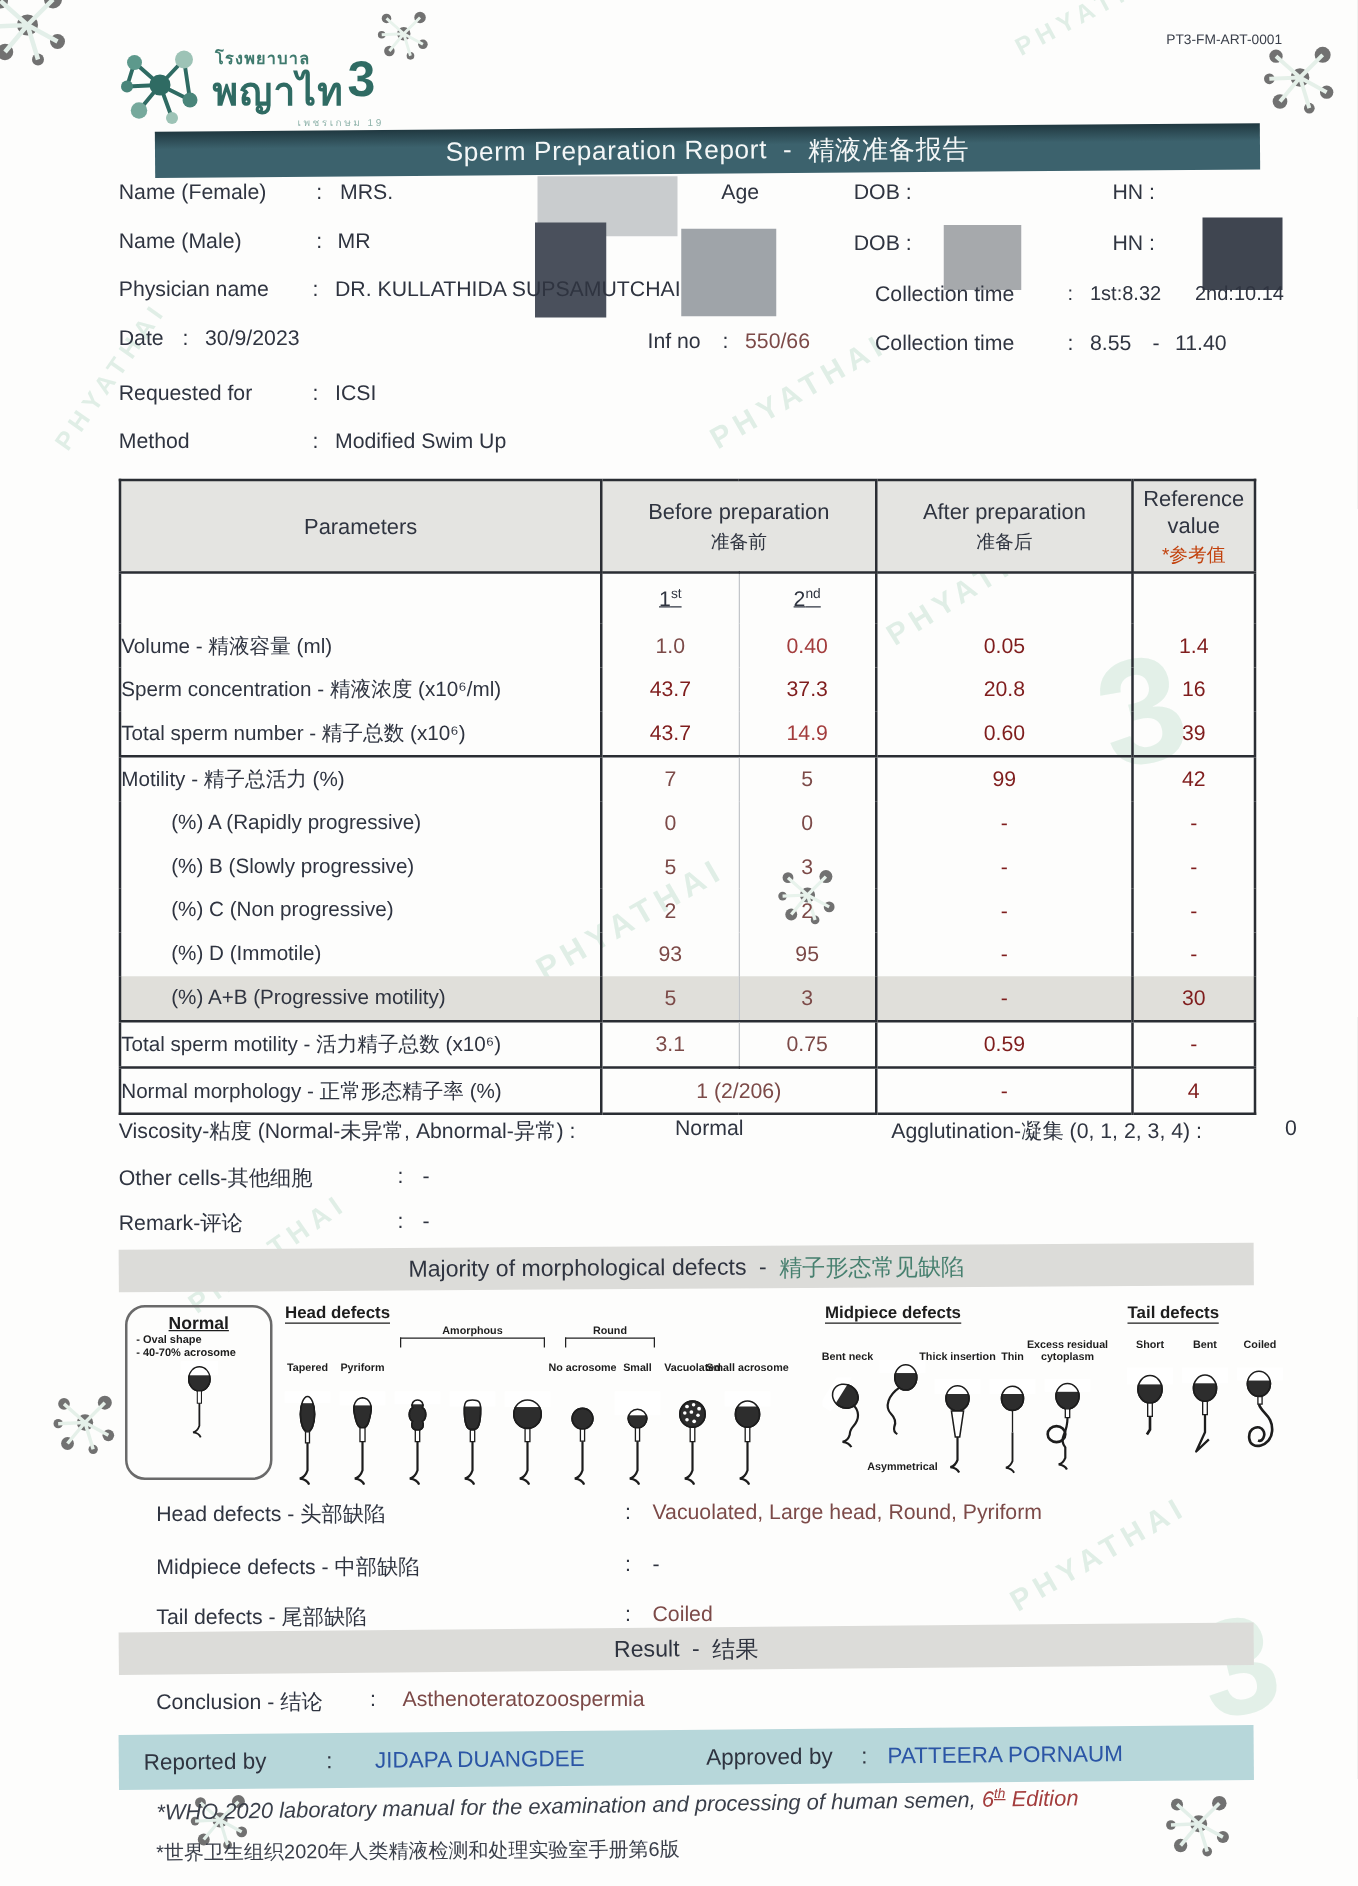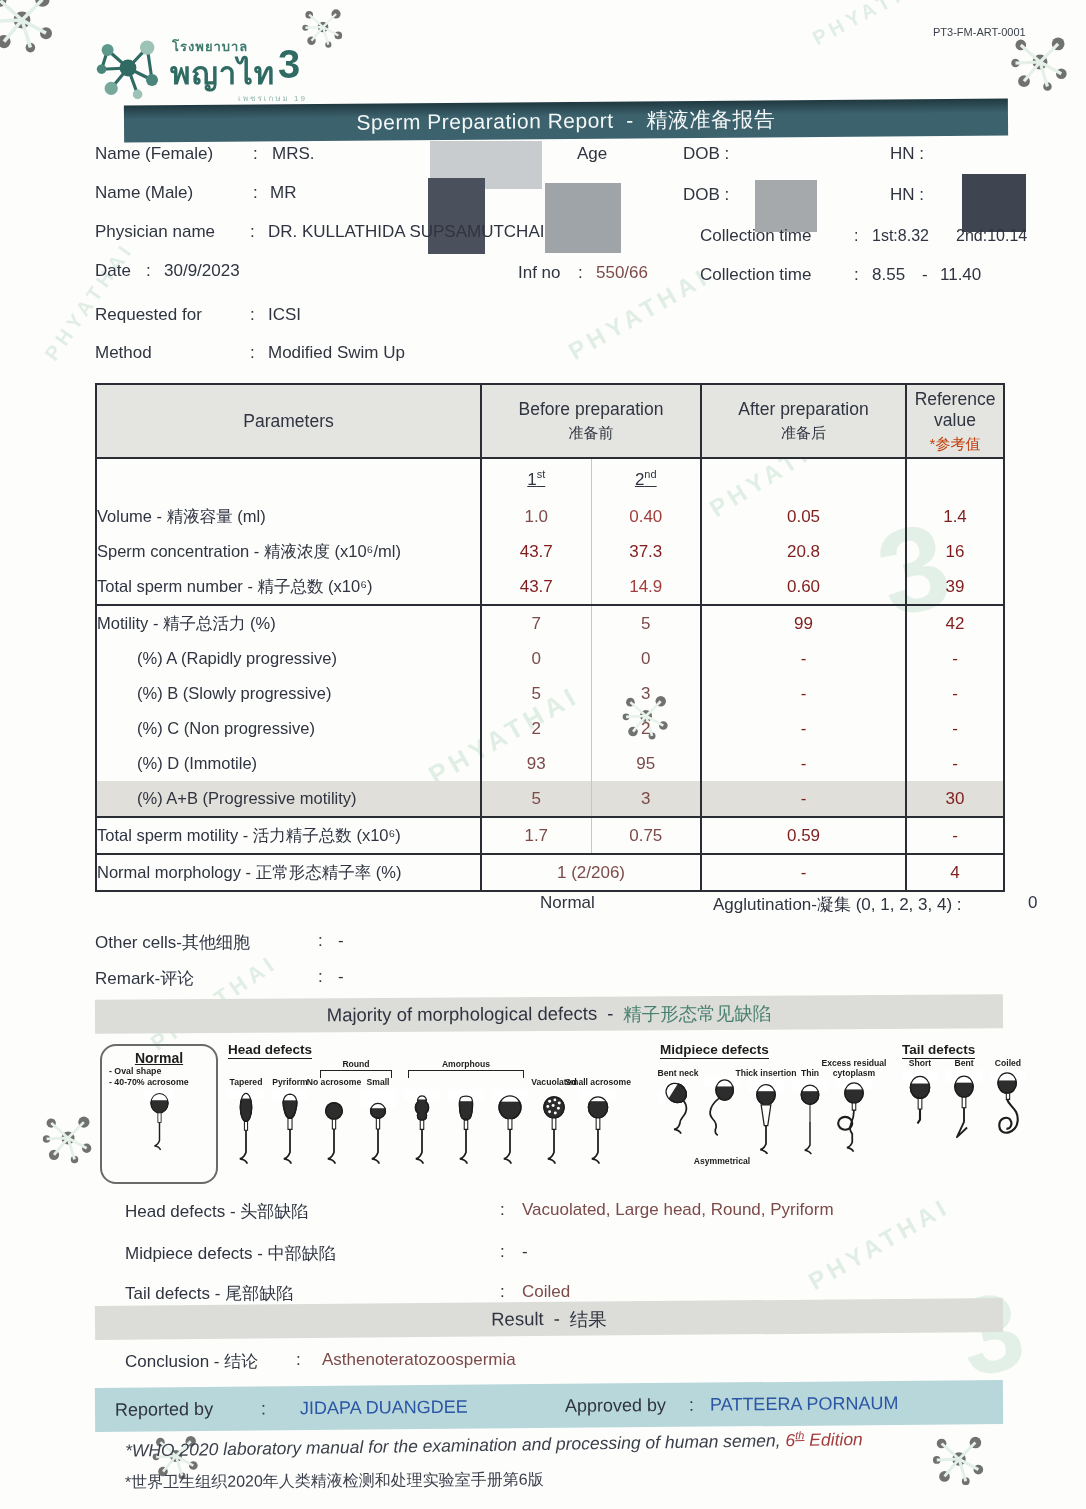--- a/index.html
+++ b/index.html
@@ -65,21 +65,21 @@
   .nb-fig svg{width:33px;height:72px;}
   .dgroup{position:absolute;top:1040px;}
   .dgroup-0{left:224px;width:430px;}
   .dgroup-1{left:656px;width:242px;}
   .dgroup-2{left:898px;width:150px;}
   .dgroup-title{display:inline-block;font-weight:700;font-size:13.5px;color:#1d1d1d;
     border-bottom:1.7px solid #1d1d1d;padding-bottom:1px;margin:2px 0 0 4px;}
   .drow{display:flex;align-items:flex-end;}
   .fig{display:flex;flex-direction:column;align-items:center;width:44px;}
   .flabel{font-size:8.6px;font-weight:700;color:#1d1d1d;text-align:center;line-height:1.12;
-    width:76px;margin:0 -16px;min-height:10px;display:flex;align-items:flex-end;justify-content:center;}
+    width:76px;margin:12px -16px;min-height:10px;display:flex;align-items:flex-end;justify-content:center;}
   .flabel.below{min-height:0;margin-top:-6px;}
   .fig svg{width:40px;height:88px;display:block;}
   .bracket{display:flex;flex-direction:column;}
   .blabel{font-size:8.6px;font-weight:700;color:#1d1d1d;text-align:center;}
   .bbar{height:7px;border:1.6px solid #222;border-bottom:none;margin:1px 8px 0 8px;}
 
   .signbar{position:absolute;left:95px;top:1384px;width:908px;height:44px;background:#b7d7da;
     transform:rotate(-.5deg);font-size:18px;}
   .signbar .abs{line-height:44px;}
 
@@ -305,34 +305,35 @@
         </tr>
         <tr class="shaded">
           <td class="param indent">(%) A+B (Progressive motility)</td>
           <td class="val v-m c1">5</td>
           <td class="val v-m c2">3</td>
           <td class="val v-d c3">-</td>
           <td class="val v-d">30</td>
         </tr>
         <tr class="rule">
           <td class="param">Total sperm motility - 活力精子总数 (x10⁶)</td>
-          <td class="val v-m c1">1.7</td>
+          <td class="val v-m c1">3.1</td>
           <td class="val v-m c2">0.75</td>
           <td class="val v-d c3">0.59</td>
           <td class="val v-d">-</td>
         </tr>
         <tr class="rule">
           <td class="param">Normal morphology - 正常形态精子率 (%)</td>
           <td class="val v-m c12" colspan="2">1 (2/206)</td>
           <td class="val v-d c3">-</td>
           <td class="val v-d">4</td>
         </tr>
       </tbody>
   </table>
 
+  <div class="abs t17" style="left:95px;top:893px">Viscosity-粘度 (Normal-未异常, Abnormal-异常) :</div>
   <div class="abs t17" style="left:540px;top:893px">Normal</div>
   <div class="abs t17" style="left:713px;top:893px">Agglutination-凝集 (0, 1, 2, 3, 4) :</div>
   <div class="abs t17" style="left:1028px;top:893px">0</div>
   <div class="abs t17" style="left:95px;top:931px">Other cells-其他细胞</div>
   <div class="abs t17" style="left:318px;top:931px">:</div>
   <div class="abs t17" style="left:338px;top:931px">-</div>
   <div class="abs t17" style="left:95px;top:967px">Remark-评论</div>
   <div class="abs t17" style="left:318px;top:967px">:</div>
   <div class="abs t17" style="left:338px;top:967px">-</div>
 
@@ -371,49 +372,20 @@
           <div class="fig">
             <div class="flabel">Pyriform</div>
             <div>
               <svg viewBox="0 0 44 100">
                 <path d="M22,7 C28.5,7.5 31,14 29.5,21 C28,29 26.5,34.5 22,34.5 C17.5,34.5 16,29 14.5,21 C13,14 15.5,7.5 22,7 Z" fill="#2d2d2d" stroke="#1d1d1d" stroke-width="1.4"></path>
                 <rect x="1.2" y="1.2" width="41.6" height="12.8" fill="#ffffff"></rect>
                 <path d="M22,7 C28.5,7.5 31,14 29.5,21 C28,29 26.5,34.5 22,34.5 C17.5,34.5 16,29 14.5,21 C13,14 15.5,7.5 22,7 Z" fill="none" stroke="#1d1d1d" stroke-width="1.4"></path>
                 <path d="M19.7,34.5 h4.6 v12.5 h-4.6 z" fill="#ffffff" stroke="#1d1d1d" stroke-width="1.2"></path>
                 <path d="M22,47 V73 q-2,6 -7,7.5 q6.5,0.6 8.5,5.5" fill="none" stroke="#1d1d1d" stroke-width="2"></path>
               </svg>
-            </div>
-          </div>
-          <div class="bracket">
-            <div class="blabel">Round</div>
-            <div class="bbar"></div>
-            <div class="drow">
-              <div class="fig">
-                <div class="flabel">No acrosome</div>
-                <div>
-                  <svg viewBox="0 0 44 100">
-                    <path d="M12.5,26 a9.5,9.5 0 1 0 19,0 a9.5,9.5 0 1 0 -19,0" fill="#2d2d2d" stroke="#1d1d1d" stroke-width="1.4"></path>
-                    <path d="M12.5,26 a9.5,9.5 0 1 0 19,0 a9.5,9.5 0 1 0 -19,0" fill="none" stroke="#1d1d1d" stroke-width="1.4"></path>
-                    <path d="M20.1,35.5 h3.8 v11 h-3.8 z" fill="#ffffff" stroke="#1d1d1d" stroke-width="1.2"></path>
-                    <path d="M22,46.5 V73 q-2,6 -7,7.5 q6.5,0.6 8.5,5.5" fill="none" stroke="#1d1d1d" stroke-width="2"></path>
-                  </svg>
-                </div>
-              </div>
-              <div class="fig">
-                <div class="flabel">Small</div>
-                <div>
-                  <svg viewBox="0 0 44 100">
-                    <path d="M13.5,26 a8.5,8.5 0 1 0 17,0 a8.5,8.5 0 1 0 -17,0" fill="#2d2d2d" stroke="#1d1d1d" stroke-width="1.4"></path>
-                    <rect x="1.2" y="1.2" width="41.6" height="21.8" fill="#ffffff"></rect>
-                    <path d="M13.5,26 a8.5,8.5 0 1 0 17,0 a8.5,8.5 0 1 0 -17,0" fill="none" stroke="#1d1d1d" stroke-width="1.4"></path>
-                    <path d="M20.1,34.5 h3.8 v12 h-3.8 z" fill="#ffffff" stroke="#1d1d1d" stroke-width="1.2"></path>
-                    <path d="M22,46.5 V73 q-2,6 -7,7.5 q6.5,0.6 8.5,5.5" fill="none" stroke="#1d1d1d" stroke-width="2"></path>
-                  </svg>
-                </div>
-              </div>
             </div>
           </div>
           <div class="bracket">
             <div class="blabel">Amorphous</div>
             <div class="bbar"></div>
             <div class="drow">
               <div class="fig">
                 <div class="flabel"></div>
                 <div>
                   <svg viewBox="0 0 44 100">
@@ -444,20 +416,49 @@
                     <path d="M9.5,22 a12.5,13 0 1 0 25,0 a12.5,13 0 1 0 -25,0" fill="#2d2d2d" stroke="#1d1d1d" stroke-width="1.4"></path>
                     <rect x="1.2" y="1.2" width="41.6" height="14.3" fill="#ffffff"></rect>
                     <path d="M9.5,22 a12.5,13 0 1 0 25,0 a12.5,13 0 1 0 -25,0" fill="none" stroke="#1d1d1d" stroke-width="1.4"></path>
                     <path d="M19.8,35 h4.4 v12 h-4.4 z" fill="#ffffff" stroke="#1d1d1d" stroke-width="1.2"></path>
                     <path d="M22,47 V73 q-2,6 -7,7.5 q6.5,0.6 8.5,5.5" fill="none" stroke="#1d1d1d" stroke-width="2"></path>
                   </svg>
                 </div>
               </div>
             </div>
           </div>
+          <div class="bracket">
+            <div class="blabel">Round</div>
+            <div class="bbar"></div>
+            <div class="drow">
+              <div class="fig">
+                <div class="flabel">No acrosome</div>
+                <div>
+                  <svg viewBox="0 0 44 100">
+                    <path d="M12.5,26 a9.5,9.5 0 1 0 19,0 a9.5,9.5 0 1 0 -19,0" fill="#2d2d2d" stroke="#1d1d1d" stroke-width="1.4"></path>
+                    <path d="M12.5,26 a9.5,9.5 0 1 0 19,0 a9.5,9.5 0 1 0 -19,0" fill="none" stroke="#1d1d1d" stroke-width="1.4"></path>
+                    <path d="M20.1,35.5 h3.8 v11 h-3.8 z" fill="#ffffff" stroke="#1d1d1d" stroke-width="1.2"></path>
+                    <path d="M22,46.5 V73 q-2,6 -7,7.5 q6.5,0.6 8.5,5.5" fill="none" stroke="#1d1d1d" stroke-width="2"></path>
+                  </svg>
+                </div>
+              </div>
+              <div class="fig">
+                <div class="flabel">Small</div>
+                <div>
+                  <svg viewBox="0 0 44 100">
+                    <path d="M13.5,26 a8.5,8.5 0 1 0 17,0 a8.5,8.5 0 1 0 -17,0" fill="#2d2d2d" stroke="#1d1d1d" stroke-width="1.4"></path>
+                    <rect x="1.2" y="1.2" width="41.6" height="21.8" fill="#ffffff"></rect>
+                    <path d="M13.5,26 a8.5,8.5 0 1 0 17,0 a8.5,8.5 0 1 0 -17,0" fill="none" stroke="#1d1d1d" stroke-width="1.4"></path>
+                    <path d="M20.1,34.5 h3.8 v12 h-3.8 z" fill="#ffffff" stroke="#1d1d1d" stroke-width="1.2"></path>
+                    <path d="M22,46.5 V73 q-2,6 -7,7.5 q6.5,0.6 8.5,5.5" fill="none" stroke="#1d1d1d" stroke-width="2"></path>
+                  </svg>
+                </div>
+              </div>
+            </div>
+          </div>
           <div class="fig">
             <div class="flabel">Vacuolated</div>
             <div>
               <svg viewBox="0 0 44 100">
                 <path d="M10.5,22 a11.5,12 0 1 0 23,0 a11.5,12 0 1 0 -23,0" fill="#2d2d2d" stroke="#1d1d1d" stroke-width="1.4"></path>
                 <path d="M10.5,22 a11.5,12 0 1 0 23,0 a11.5,12 0 1 0 -23,0" fill="none" stroke="#1d1d1d" stroke-width="1.4"></path>
                 <g fill="#ffffff">
                   <circle cx="17" cy="15" r="1.7"></circle>
                   <circle cx="23" cy="13.5" r="1.6"></circle>
                   <circle cx="28" cy="17" r="1.7"></circle>

